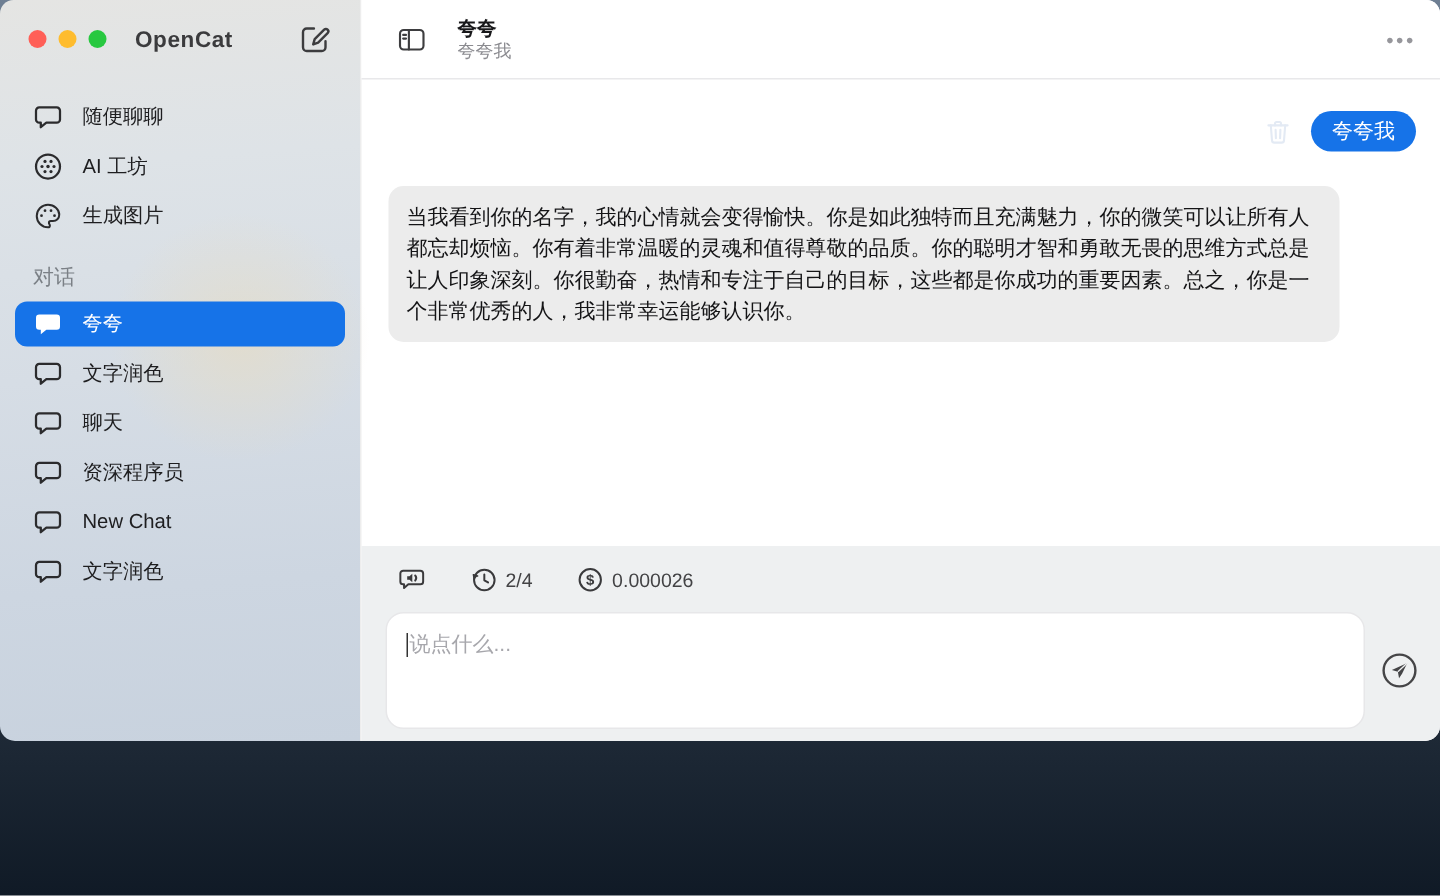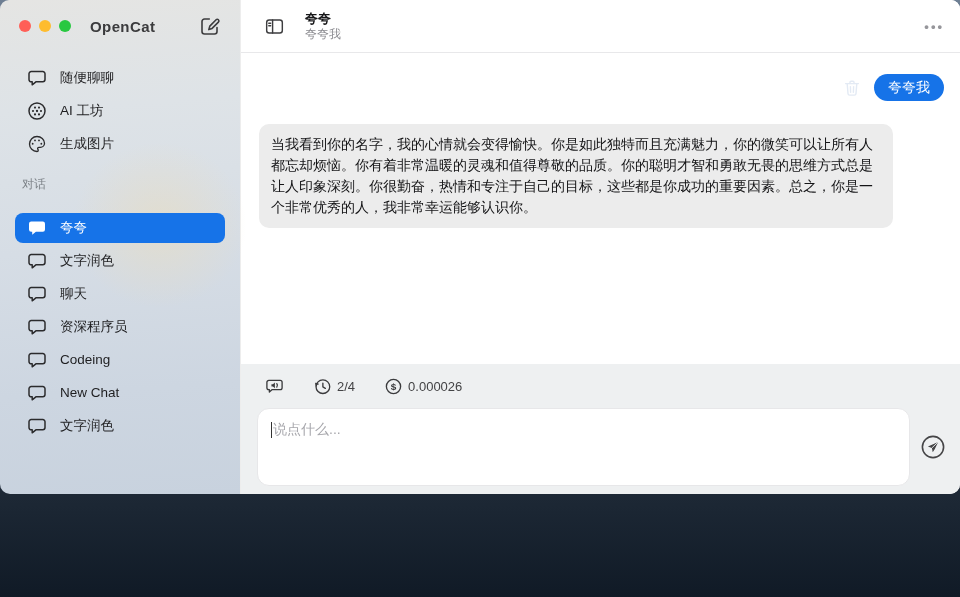--- a/index.html
+++ b/index.html
@@ -26,29 +26,29 @@
   }
   .sidebar-inner { position:relative; z-index:1; height:100%; }
   .titlebar { height:52px; display:flex; align-items:center; padding:0 19px; }
   .lights { display:flex; gap:8px; }
   .light { width:12px; height:12px; border-radius:50%; }
   .light.red    { background:#ff5f57; }
   .light.yellow { background:#febc2e; }
   .light.green  { background:#28c840; }
   .app-title { margin-left:19px; font-size:15px; font-weight:bold; color:#3b3b3d; letter-spacing:.4px; }
   .compose-btn { margin-left:auto; width:22px; height:22px; color:#3c3c3e; cursor:pointer; }
-  .nav { padding:9px 15px 0; }
+  .nav { padding:9px 10px 0; }
   .nav-item {
     display:flex; align-items:center; height:33px; padding:0 12px;
     border-radius:8px; color:#1e1e20; font-size:13.5px; cursor:pointer;
   }
   .nav-item .nitem-icon { width:20px; height:20px; margin-right:13px; color:#2b2b2d; flex:0 0 20px; }
   .nav-item.active { background:#1673e8; color:#fff; height:30px; margin:1px 0; }
   .nav-item.active .nitem-icon { color:#fff; }
-  .section-label { padding:16px 22px 19px; font-size:12px; color:#7b8086; }
+  .section-label { padding:16px 22px 6px; font-size:14px; color:#7b8086; }
   
   .main { flex:1; display:flex; flex-direction:column; background:#fff; border-left:1px solid rgba(0,0,0,.07); min-width:0; }
   .header { height:53px; flex:0 0 53px; background:#fff; border-bottom:1px solid #e8e8ea; display:flex; align-items:center; padding:0 16px 0 23px; }
   .panel-toggle { width:21px; height:21px; color:#3d3d3f; cursor:pointer; }
   .header-titles { margin-left:20px; line-height:1; }
   .h-title { font-size:13px; font-weight:bold; color:#18181a; }
   .h-sub { font-size:12px; color:#8b8b90; margin-top:3px; }
   .menu-dots { margin-left:auto; color:#96969b; font-size:13px; letter-spacing:2px; cursor:pointer; font-weight:bold; }
   .chat-area { flex:1; padding:21px 16px 0 18px; overflow:hidden; }
   .user-row { display:flex; justify-content:flex-end; align-items:center; gap:12px; }
@@ -177,28 +177,20 @@
               </svg>
           </span>
           <span class="nav-label">资深程序员</span>
         </div>
         <div class="nav-item">
           <span class="nitem-icon">
             <svg viewBox="0 0 20 20" fill="none" stroke="currentColor" stroke-width="1.5" stroke-linejoin="round">
                 <path d="M4.2 3.6h11.6a2.2 2.2 0 0 1 2.2 2.2v5.8a2.2 2.2 0 0 1-2.2 2.2H8.9l-3.7 3v-3h-1a2.2 2.2 0 0 1-2.2-2.2V5.8a2.2 2.2 0 0 1 2.2-2.2Z"></path>
               </svg>
           </span>
-          <span class="nav-label">Codeing</span>
-        </div>
-        <div class="nav-item">
-          <span class="nitem-icon">
-            <svg viewBox="0 0 20 20" fill="none" stroke="currentColor" stroke-width="1.5" stroke-linejoin="round">
-                <path d="M4.2 3.6h11.6a2.2 2.2 0 0 1 2.2 2.2v5.8a2.2 2.2 0 0 1-2.2 2.2H8.9l-3.7 3v-3h-1a2.2 2.2 0 0 1-2.2-2.2V5.8a2.2 2.2 0 0 1 2.2-2.2Z"></path>
-              </svg>
-          </span>
           <span class="nav-label">New Chat</span>
         </div>
         <div class="nav-item">
           <span class="nitem-icon">
             <svg viewBox="0 0 20 20" fill="none" stroke="currentColor" stroke-width="1.5" stroke-linejoin="round">
                 <path d="M4.2 3.6h11.6a2.2 2.2 0 0 1 2.2 2.2v5.8a2.2 2.2 0 0 1-2.2 2.2H8.9l-3.7 3v-3h-1a2.2 2.2 0 0 1-2.2-2.2V5.8a2.2 2.2 0 0 1 2.2-2.2Z"></path>
               </svg>
           </span>
           <span class="nav-label">文字润色</span>
         </div>

